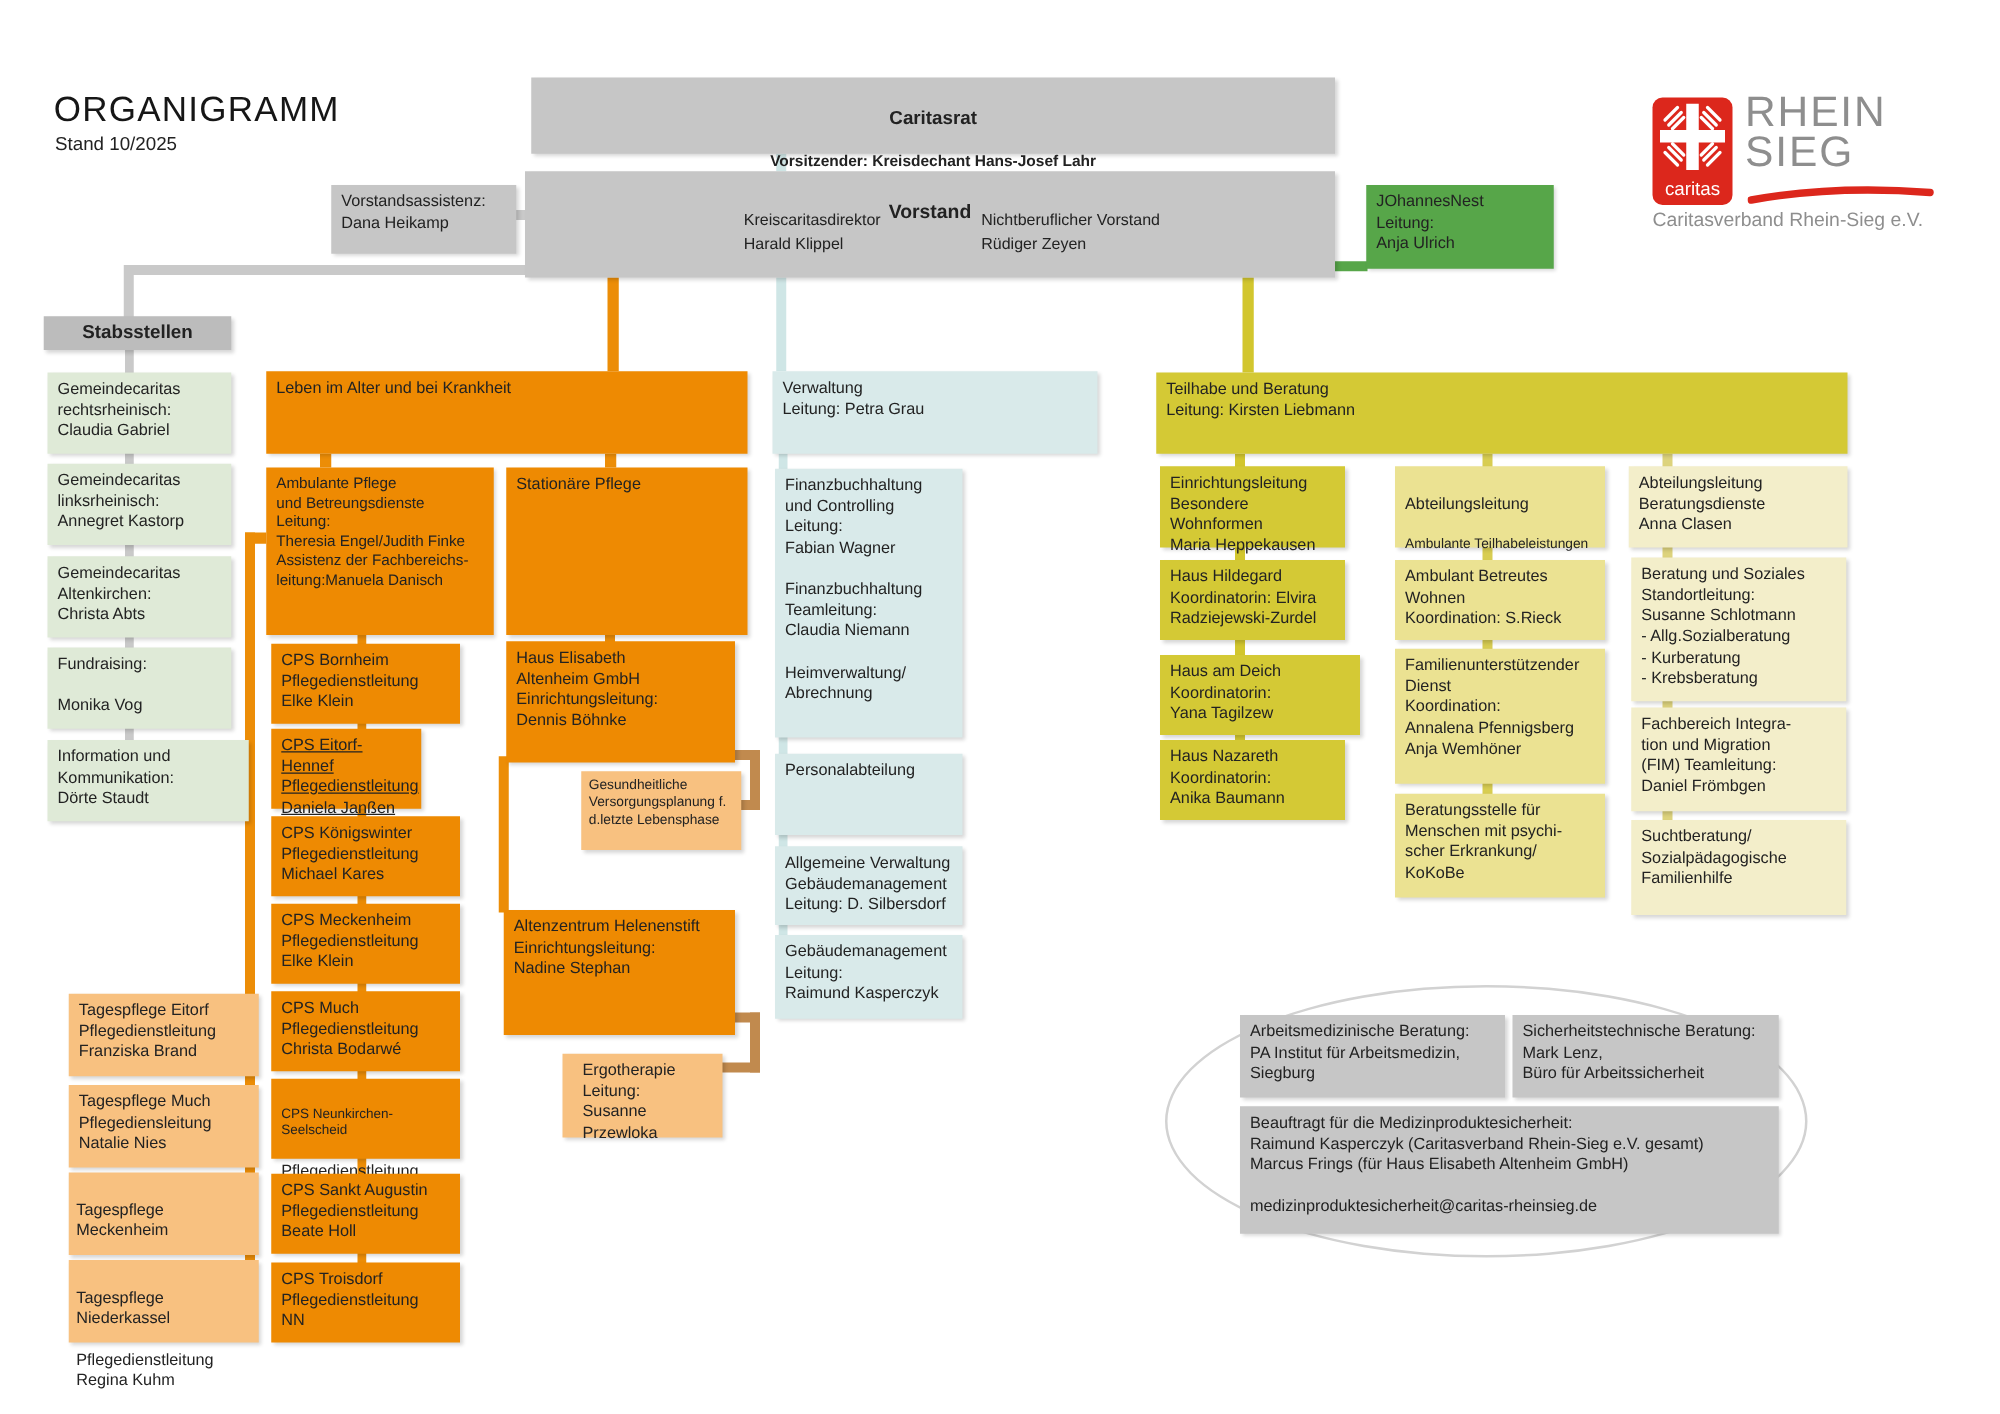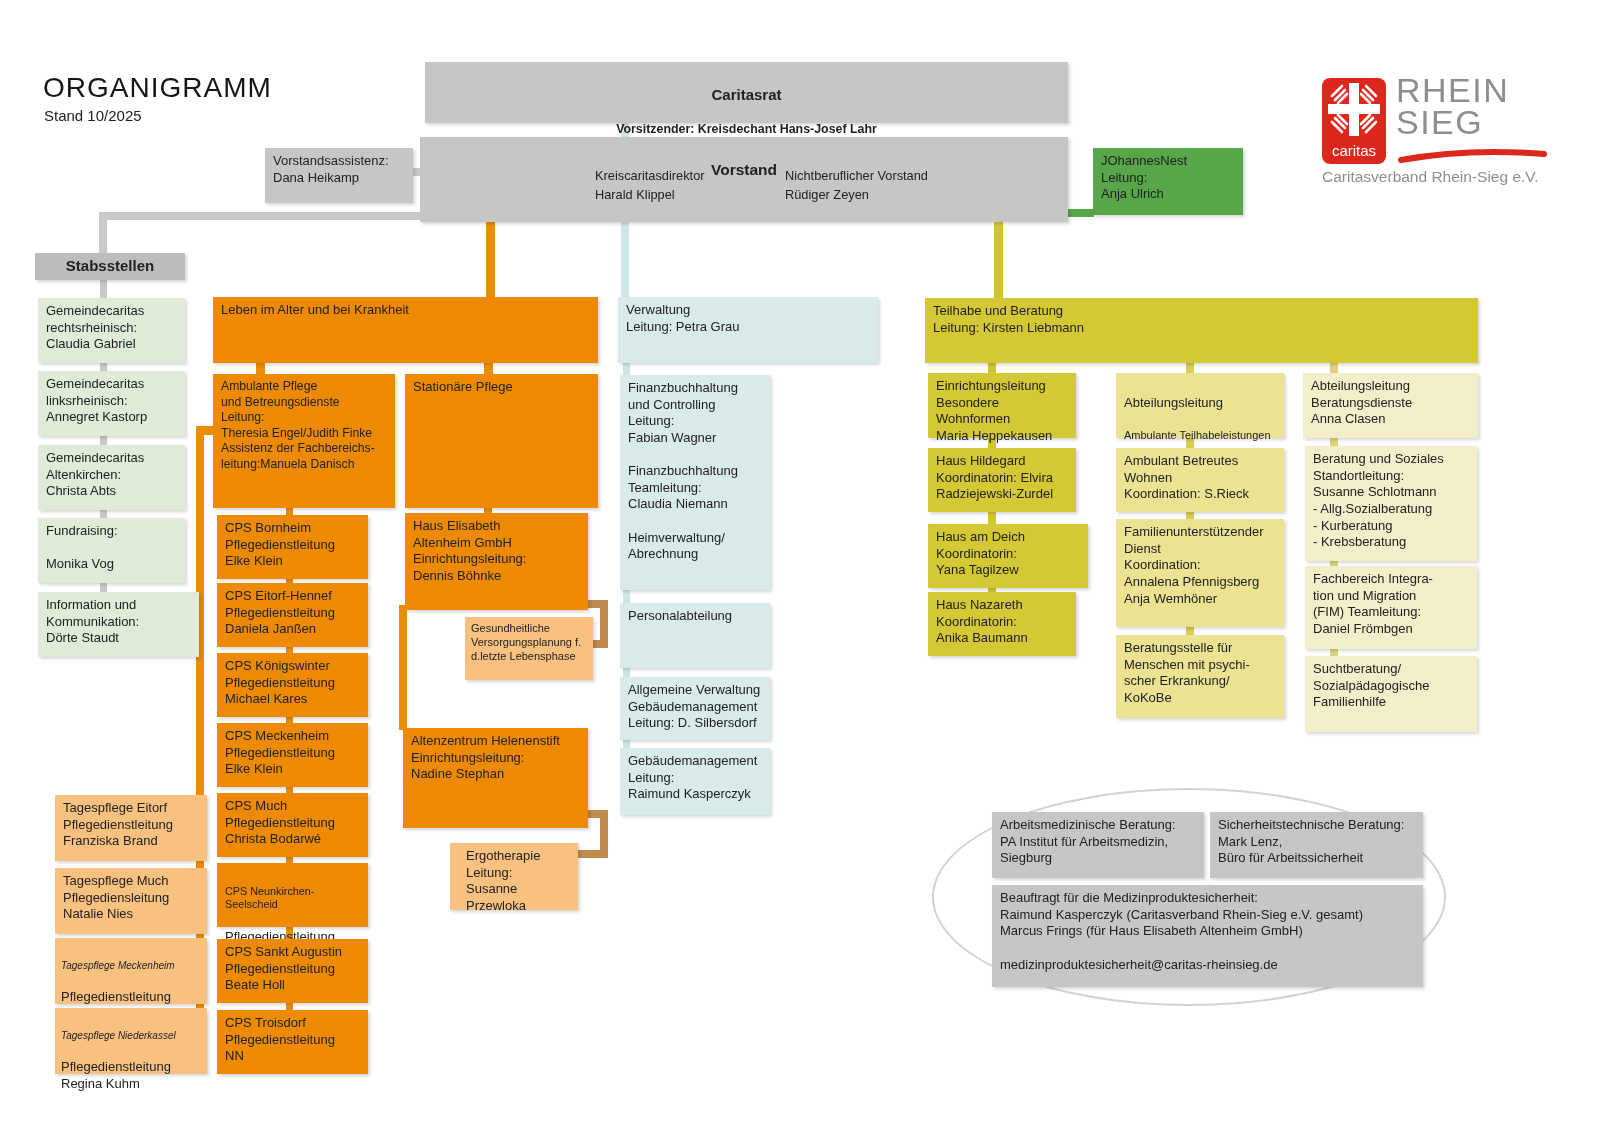--- a/index.html
+++ b/index.html
@@ -34,21 +34,21 @@
   .l-cream  { background:#ddd37d; }
   .l-green  { background:#57a649; }
   .l-tan    { background:#c18a4e; }
 
   .pagetitle { position:absolute; left:43px; top:72px; font-size:28px; letter-spacing:1px; color:#161616; z-index:2; }
   .stand { position:absolute; left:44px; top:107px; font-size:15px; color:#222; z-index:2; }
 
   .f122 { font-size:12.2px; }
   .f11  { font-size:11px; }
   .tsm  { font-size:10.8px; display:block; }
-  .tsm11{ font-size:10px; display:block;font-style:italic; }
+  .tsm11{ font-size:13px; display:block; }
 
   
   .cr-title { display:block; font-weight:bold; font-size:15px; text-align:center; margin-top:1px; }
   .cr-det   { display:block; font-weight:bold; font-size:12.4px; text-align:center; line-height:1.5; }
   .vo-col   { position:absolute; top:30px; font-size:12.8px; line-height:1.45; white-space:pre-line; }
 
   
   .ellipse { position:absolute; border:2px solid #d2d2d2; border-radius:50%; z-index:0; }
 
   
@@ -167,21 +167,21 @@
 und Betreungsdienste
 Leitung:
 Theresia Engel/Judith Finke
 Assistenz der Fachbereichs-
 leitung:Manuela Danisch</div>
   <div class="box c-orange" style="left:405px;top:374px;width:193px;height:134px;">Stationäre Pflege</div>
 
   <div class="box c-orange" style="left:217px;top:515px;width:151px;height:64px;">CPS Bornheim
 Pflegedienstleitung
 Elke Klein</div>
-  <div class="box c-orange" style="left:217px;top:583px;width:151px;height:64px;">CPS Eitorf-Hennef
+  <div class="box c-orange" style="left:217px;top:583px;width:120px;height:64px;text-decoration:underline;">CPS Eitorf-Hennef
 Pflegedienstleitung
 Daniela Janßen</div>
   <div class="box c-orange" style="left:217px;top:653px;width:151px;height:64px;">CPS Königswinter
 Pflegedienstleitung
 Michael Kares</div>
   <div class="box c-orange" style="left:217px;top:723px;width:151px;height:64px;">CPS Meckenheim
 Pflegedienstleitung
 Elke Klein</div>
   <div class="box c-orange" style="left:217px;top:793px;width:151px;height:64px;">CPS Much
 Pflegedienstleitung

